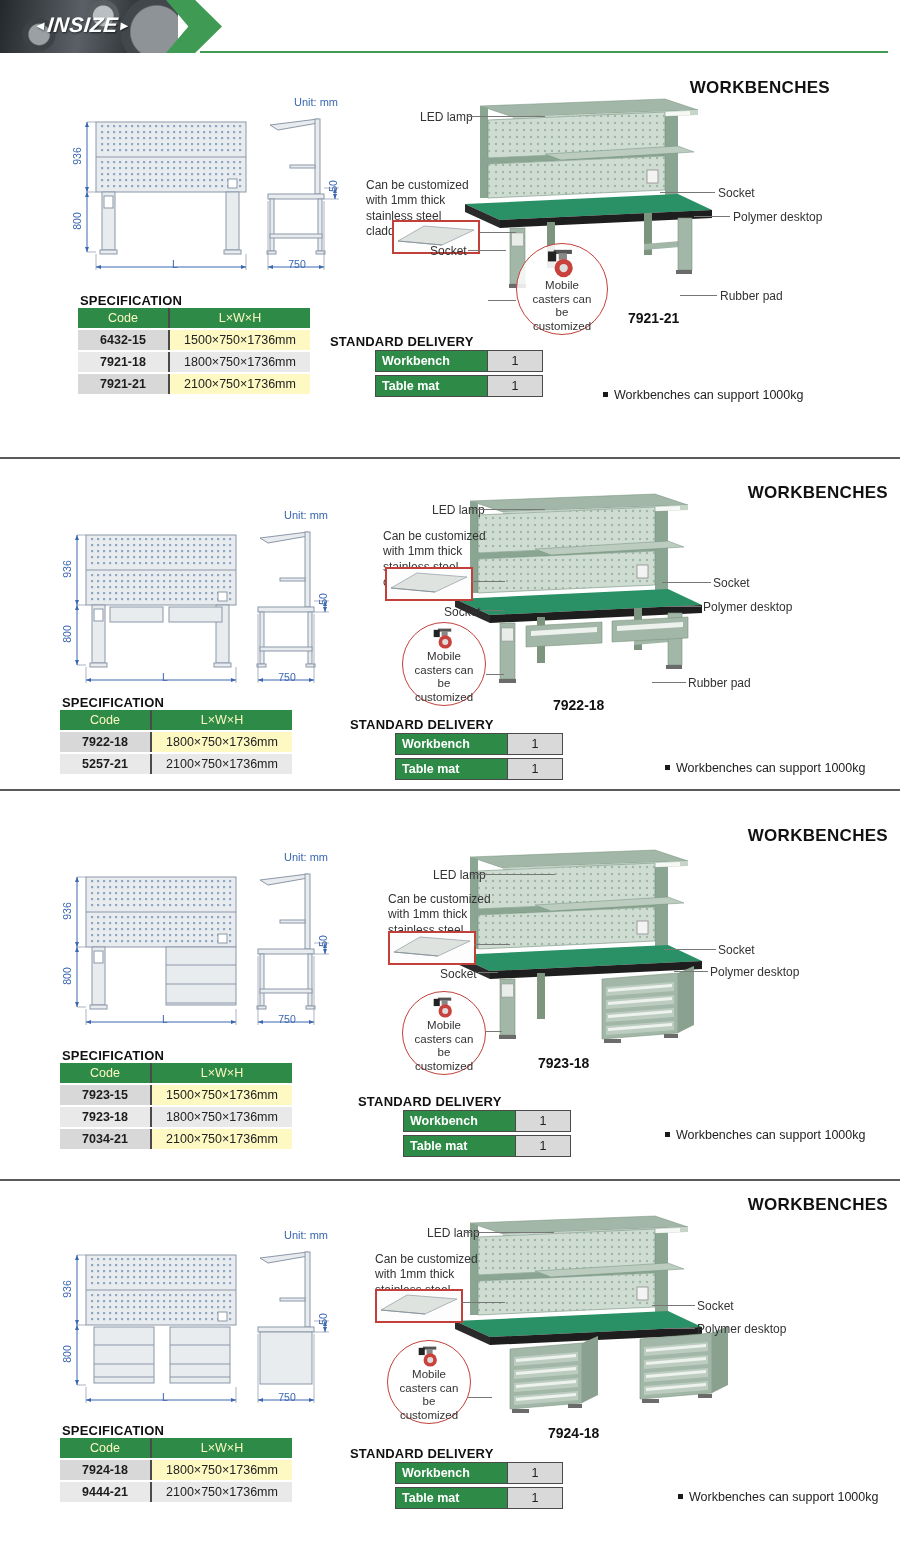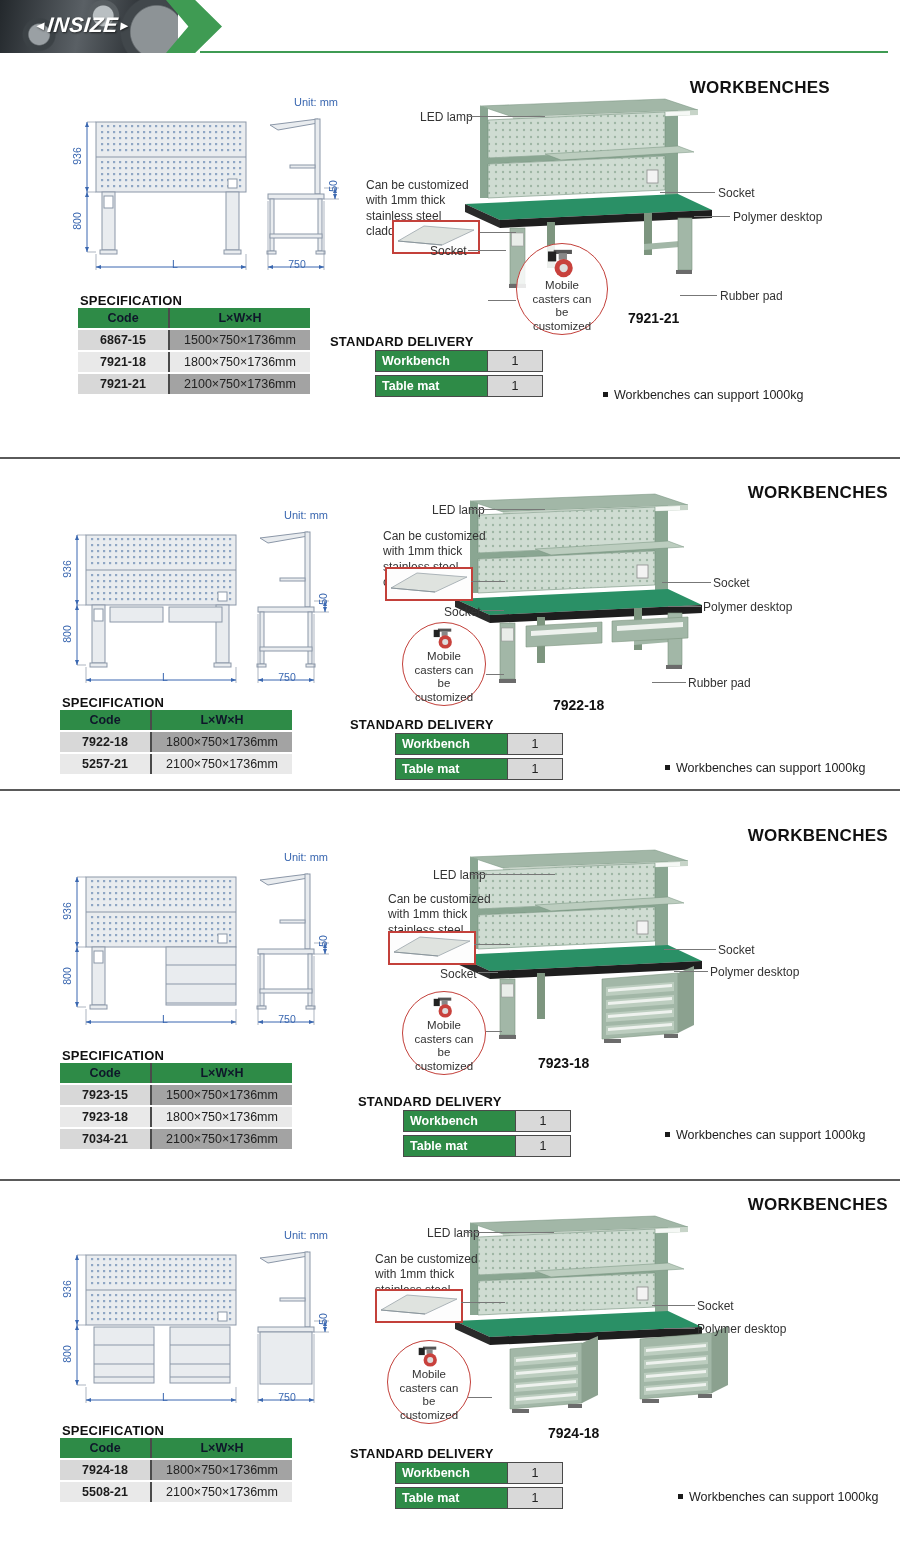--- a/index.html
+++ b/index.html
@@ -34,24 +34,24 @@
   .model{position:absolute;font-weight:bold;font-size:14px;color:#111;}
   .circle{position:absolute;border:1.5px solid #c3403a;border-radius:50%;background:rgba(255,255,255,.85);
           display:flex;flex-direction:column;align-items:center;padding-top:5px;box-sizing:border-box;}
   .ctext{font-size:11.5px;color:#333;text-align:center;line-height:1.2;width:82%;}
   .tray{position:absolute;border:2px solid #c3403a;background:#fdfdfd;}
   .tbl-label{position:absolute;font-weight:bold;font-size:13px;color:#111;letter-spacing:.2px;}
   .spec{position:absolute;width:232px;}
   .srow{display:flex;height:20px;margin-bottom:2px;}
   .srow .c1{width:90px;background:#d8d8d8;display:flex;align-items:center;justify-content:center;
             font-size:12.5px;font-weight:bold;color:#1c1c1c;}
-  .srow .c2{width:140px;background:#a3a3a3;border-left:2px solid #4a4a4a;display:flex;
+  .srow .c2{width:140px;background:#fef9c3;border-left:2px solid #4a4a4a;display:flex;
             align-items:center;justify-content:center;font-size:12.5px;color:#222;}
   .srow.alt .c1,.srow.alt .c2{background:#e9e9e9;}
-  .srow.shead .c1,.srow.shead .c2{background:#2e8b47;color:#0f172a;font-weight:bold;}
+  .srow.shead .c1,.srow.shead .c2{background:#2e8b47;color:#fef9c3;font-weight:normal;}
   .del{position:absolute;width:169px;padding-left:45px;}
   .drow{display:flex;width:168px;height:22px;margin-bottom:3px;border:1.5px solid #4a4a4a;box-sizing:border-box;}
   .drow .d1{width:112px;background:#2e8b47;color:#fff;font-weight:bold;font-size:12.5px;
             display:flex;align-items:center;padding-left:6px;box-sizing:border-box;
             border-right:1.5px solid #4a4a4a;}
   .drow .d2{flex:1;background:#d9d9d9;display:flex;align-items:center;justify-content:center;
             font-size:12.5px;color:#222;}
   .note{position:absolute;font-size:12.5px;color:#1d1d1d;white-space:nowrap;}
   .sq{display:inline-block;width:5px;height:5px;background:#1a1a1a;margin-right:6px;vertical-align:2px;}
 </style>
@@ -193,21 +193,21 @@
     </div>
     <div class="model" style="left:628px;top:250px">7921-21</div>
 
     <div class="tbl-label" style="left:80px;top:233px">SPECIFICATION</div>
     <div class="spec" style="left:78px;top:248px">
       <div class="srow shead">
           <div class="c1">Code</div>
           <div class="c2">L×W×H</div>
         </div>
       <div class="srow">
-          <div class="c1">6867-15</div>
+          <div class="c1">6432-15</div>
           <div class="c2">1500×750×1736mm</div>
         </div>
       <div class="srow alt">
           <div class="c1">7921-18</div>
           <div class="c2">1800×750×1736mm</div>
         </div>
       <div class="srow">
           <div class="c1">7921-21</div>
           <div class="c2">2100×750×1736mm</div>
         </div>
@@ -653,21 +653,21 @@
     <div class="spec" style="left:60px;top:257px">
       <div class="srow shead">
           <div class="c1">Code</div>
           <div class="c2">L×W×H</div>
         </div>
       <div class="srow">
           <div class="c1">7924-18</div>
           <div class="c2">1800×750×1736mm</div>
         </div>
       <div class="srow alt">
-          <div class="c1">5508-21</div>
+          <div class="c1">9444-21</div>
           <div class="c2">2100×750×1736mm</div>
         </div>
     </div>
     <div class="tbl-label" style="left:350px;top:265px">STANDARD DELIVERY</div>
     <div class="del" style="left:350px;top:281px">
       <div class="drow">
           <div class="d1">Workbench</div>
           <div class="d2">1</div>
         </div>
       <div class="drow">

